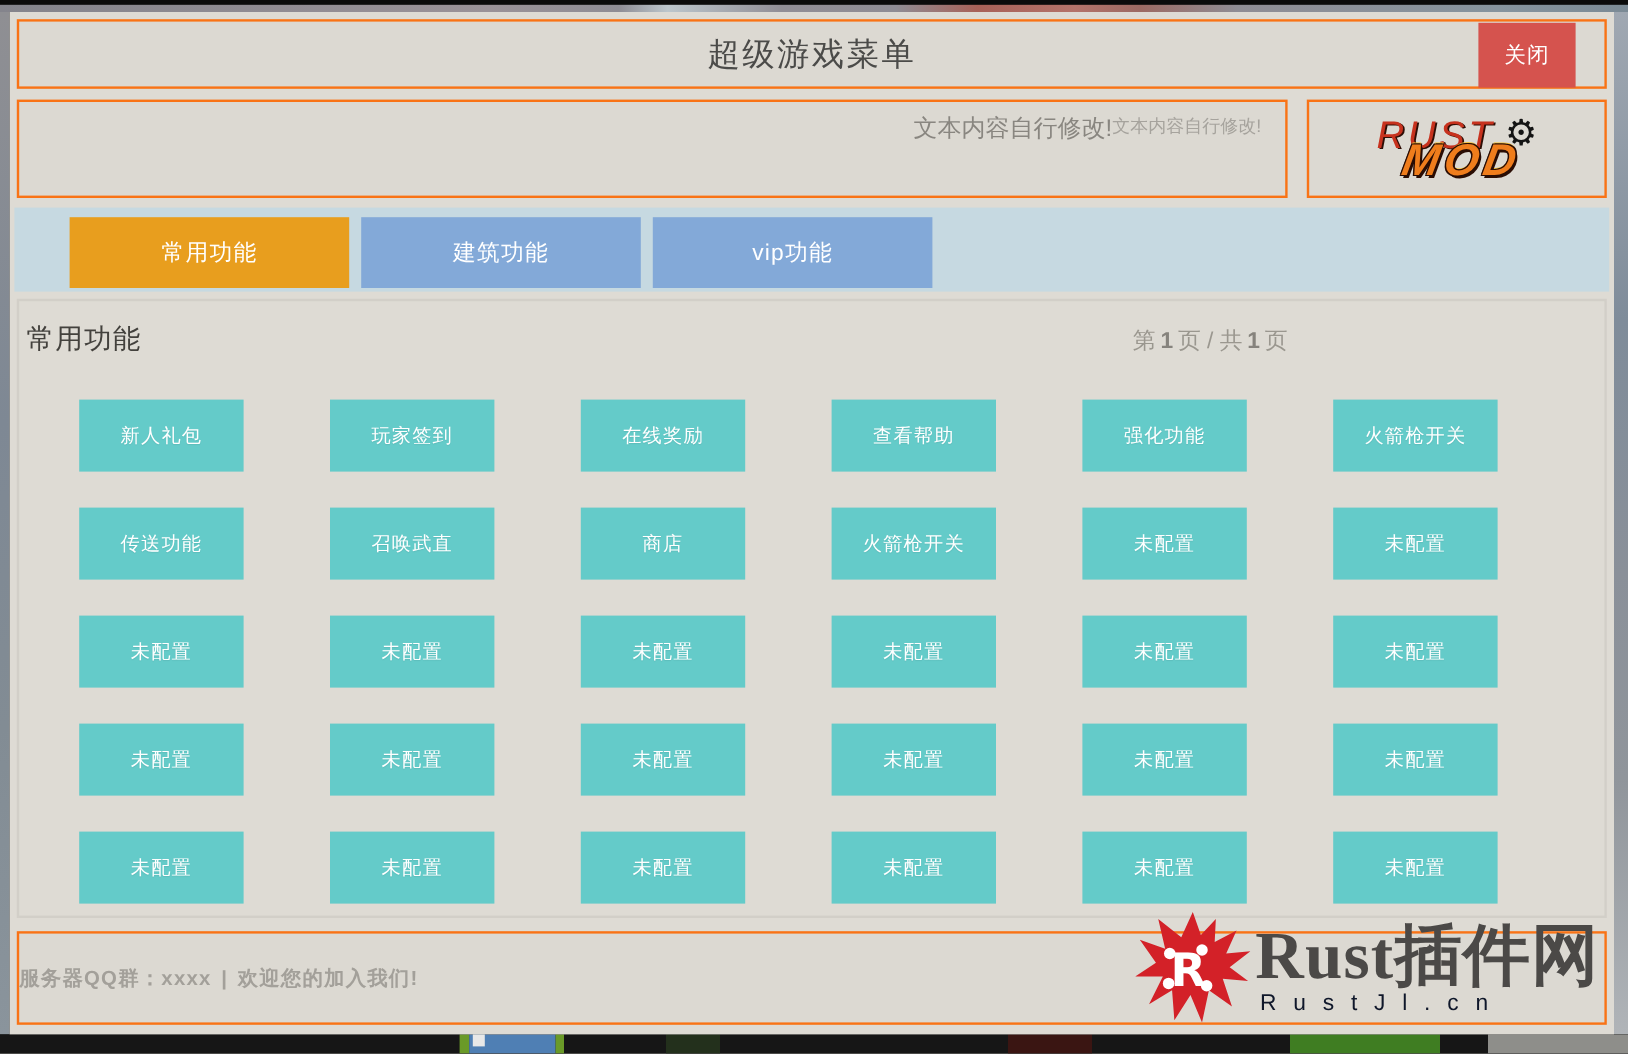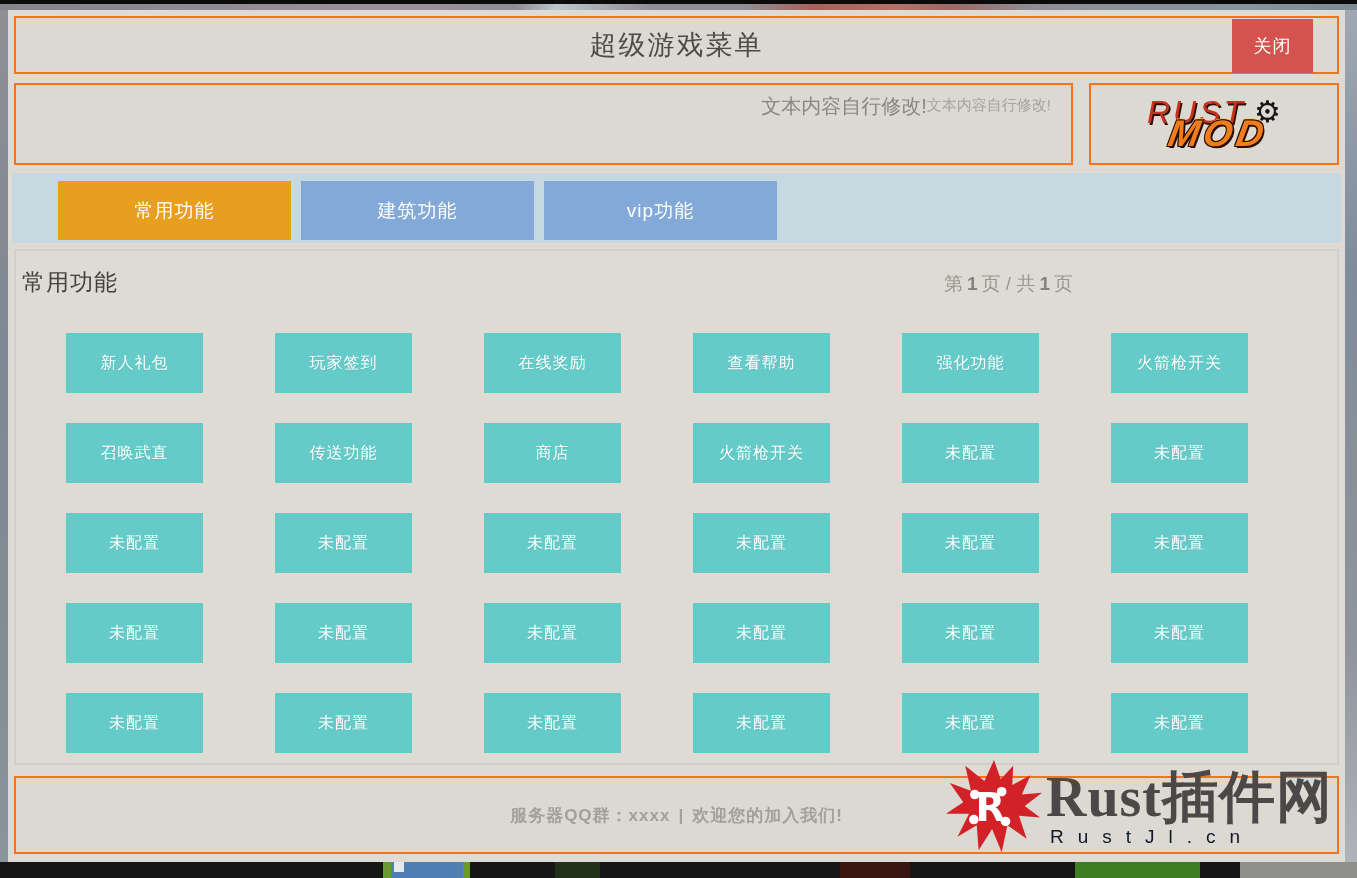--- a/index.html
+++ b/index.html
@@ -133,21 +133,21 @@
     display:flex; align-items:center; justify-content:center;
     font-size:16px; letter-spacing:1px;
     cursor:pointer;
     text-shadow:0 1px 1px rgba(0,0,0,0.08);
     text-align:center;
   }
 
   
   .footer-bar {
     height:78px; margin:11px 2px 4px;
-    display:flex; align-items:center; justify-content:center;
+    display:flex; align-items:center; justify-content:flex-start;
     position:relative;
   }
   .footer-text { font-size:17px; color:#a3a09a; font-weight:bold; letter-spacing:1px; }
   .footer-text .sep { margin:0 8px; }
 
   
   .rustjl-logo {
     position:absolute; right:12px; bottom:6px;
     display:flex; align-items:center;
     z-index:5;
@@ -214,22 +214,22 @@
     <div class="section-title">常用功能</div>
     <div class="page-indicator"><span>第</span><span class="pnum">1</span><span>页 / 共</span><span class="pnum">1</span><span>页</span></div>
 
     <div class="button-grid">
       <div class="gbtn">新人礼包</div>
       <div class="gbtn">玩家签到</div>
       <div class="gbtn">在线奖励</div>
       <div class="gbtn">查看帮助</div>
       <div class="gbtn">强化功能</div>
       <div class="gbtn">火箭枪开关</div>
+      <div class="gbtn">传送功能</div>
       <div class="gbtn">召唤武直</div>
-      <div class="gbtn">传送功能</div>
       <div class="gbtn">商店</div>
       <div class="gbtn">火箭枪开关</div>
       <div class="gbtn">未配置</div>
       <div class="gbtn">未配置</div>
       <div class="gbtn">未配置</div>
       <div class="gbtn">未配置</div>
       <div class="gbtn">未配置</div>
       <div class="gbtn">未配置</div>
       <div class="gbtn">未配置</div>
       <div class="gbtn">未配置</div>

